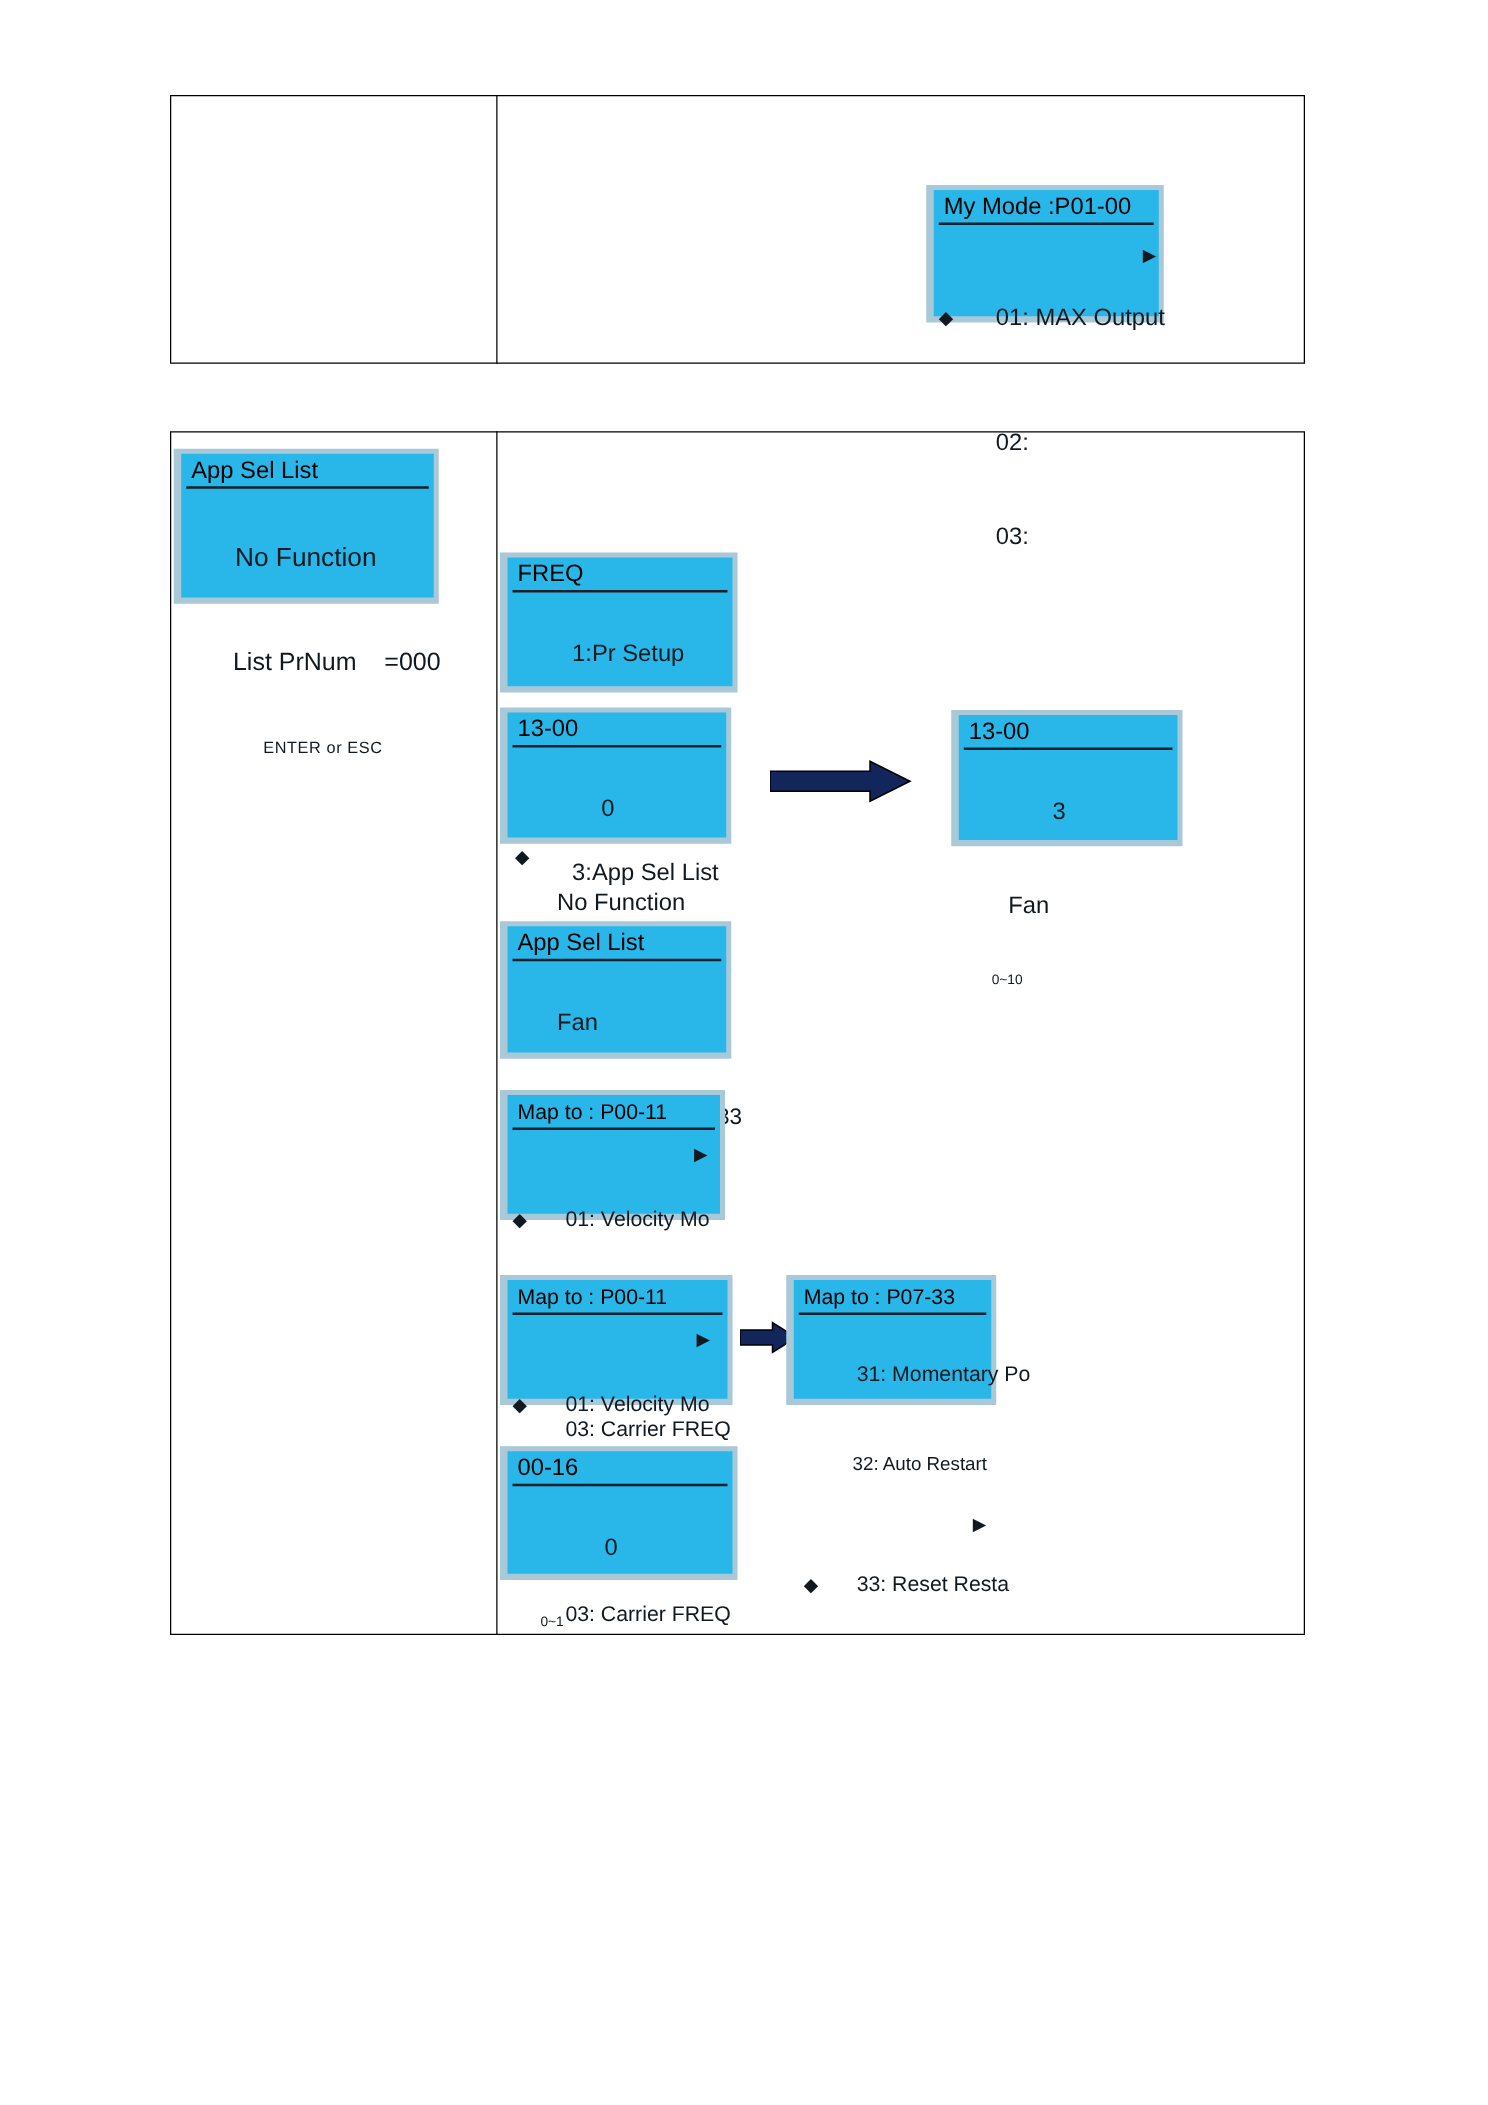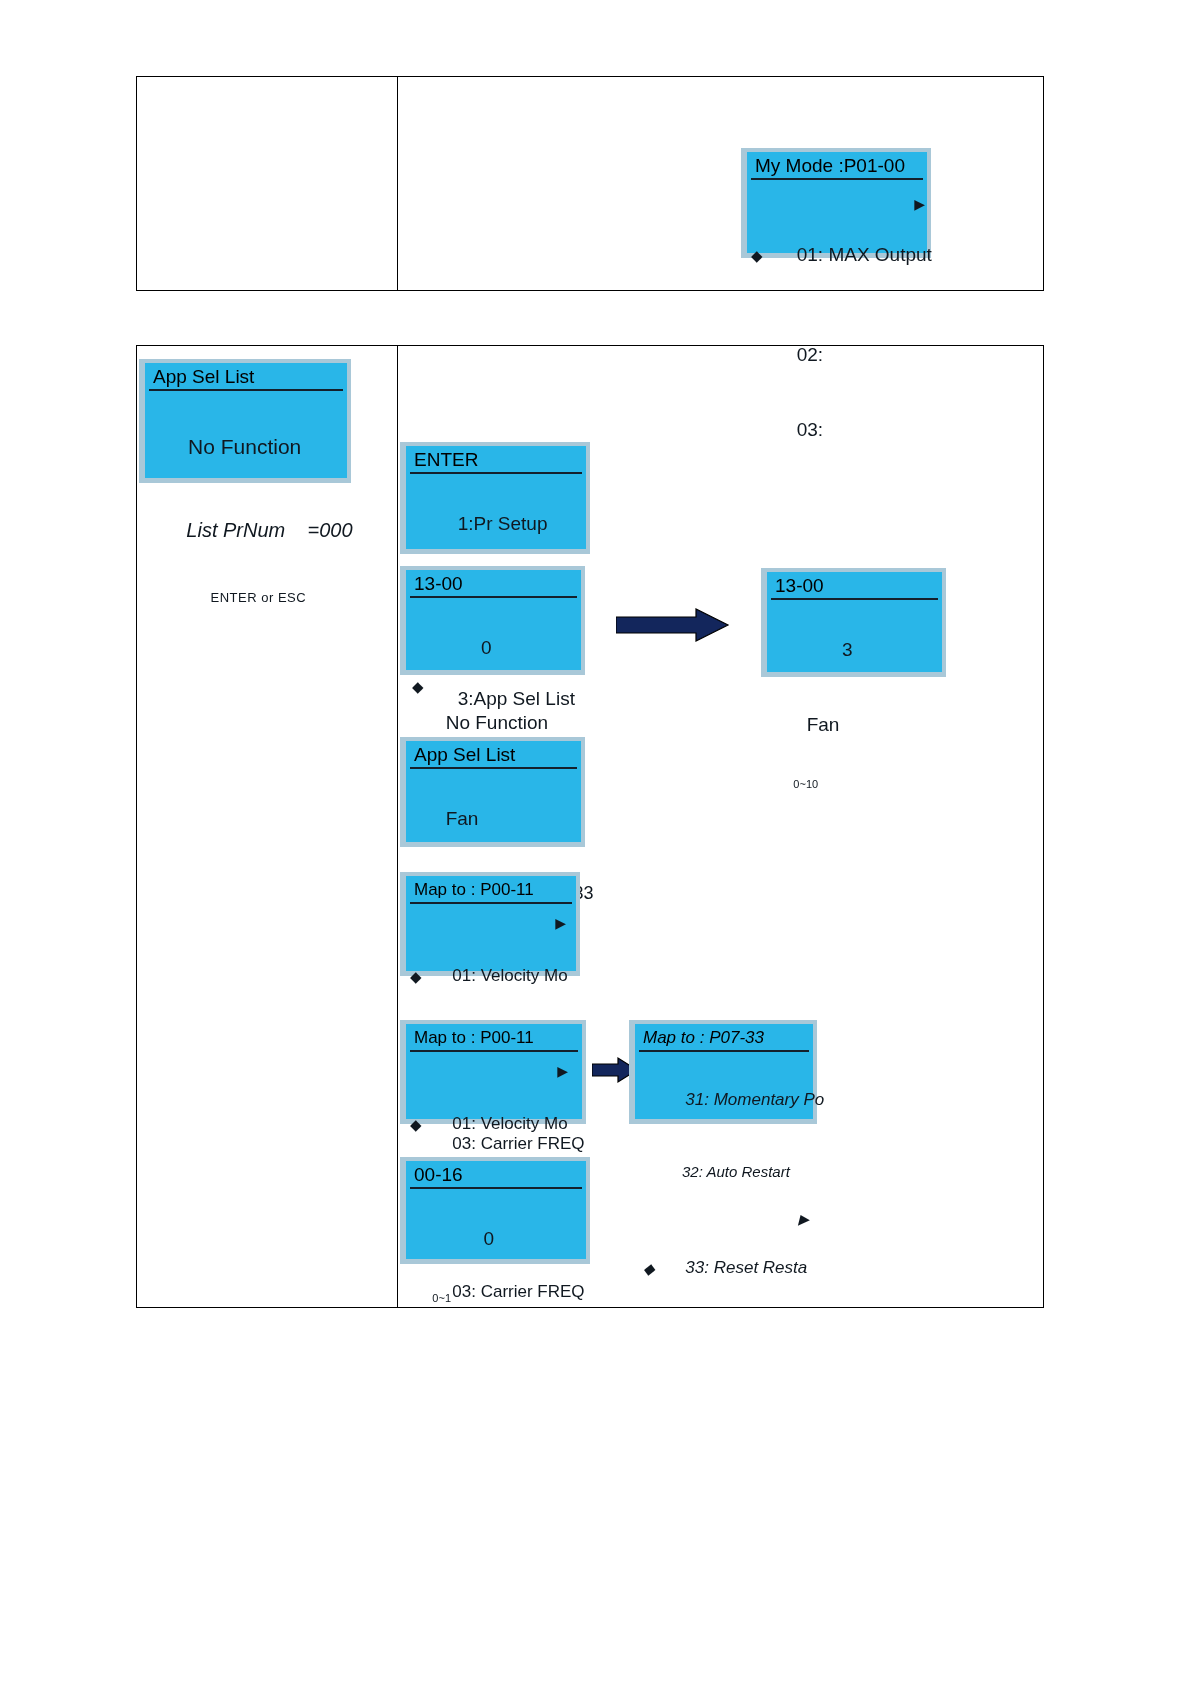--- a/index.html
+++ b/index.html
@@ -102,32 +102,32 @@
 
 <div class="frame" style="left:136px; top:345px; width:908px; height:963px;"></div>
 <div class="vdiv" style="left:397px; top:345px; height:963px;"></div>
 
 <div class="lcd" style="left:139px; top:359px; width:212px; height:124px;">
   <div class="lcd-inner">
     <div class="lcd-title">App Sel List</div>
     <div class="lcd-row" style="font-size:21px;line-height:29px;">
       <span>No Function</span>
     </div>
-    <div class="lcd-row" style="font-size:20px;line-height:27px;font-style:italic;">
+    <div class="lcd-row" style="font-size:20px;line-height:27px;">
       <span>List PrNum    =000</span>
     </div>
     <div class="lcd-row small" style="text-align:center;padding-left:0;font-size:13px;line-height:18px;letter-spacing:0.5px;">
       <span>ENTER or ESC</span>
     </div>
   </div>
 </div>
 
 <div class="lcd" style="left:400px; top:442px; width:190px; height:112px;">
   <div class="lcd-inner">
-    <div class="lcd-title">ENTER</div>
+    <div class="lcd-title">FREQ</div>
     <div class="lcd-row" style="padding-left:20px;">
       <span>1:Pr Setup</span>
     </div>
     <div class="lcd-row" style="padding-left:20px;">
       <span>2:Quick Start</span>
     </div>
     <div class="lcd-row" style="padding-left:20px;">
       <span class="arrow-ud" style="left:6px;">◆</span>
       <span>3:App Sel List</span>
     </div>
@@ -218,21 +218,21 @@
     </div>
   </div>
 </div>
 
 <div class="flow-arrow" style="left:592px; top:1055px; width:48px; height:30px;">
   <svg width="48" height="30" viewBox="0 0 48 30">
     <polygon points="0,9 26,9 26,3 45,15 26,27 26,21 0,21" fill="#13265c" stroke="#000000" stroke-width="1.2"></polygon>
   </svg>
 </div>
 
-<div class="lcd" style="left:629px; top:1020px; width:188px; height:104px;font-style:italic;">
+<div class="lcd" style="left:629px; top:1020px; width:168px; height:104px;">
   <div class="lcd-inner">
     <div class="lcd-title" style="font-size:17px;">Map to     :     P07-33</div>
     <div class="lcd-row" style="padding-left:22px;font-size:17px;line-height:24px;">
       <span>31: Momentary Po</span>
     </div>
     <div class="lcd-row" style="padding-left:22px;font-size:15px;line-height:24px;">
       <span>32: Auto Restart</span>
     </div>
     <div class="lcd-row" style="padding-left:22px;font-size:17px;line-height:24px;">
       <span class="arrow-ud" style="left:8px;">◆</span>

